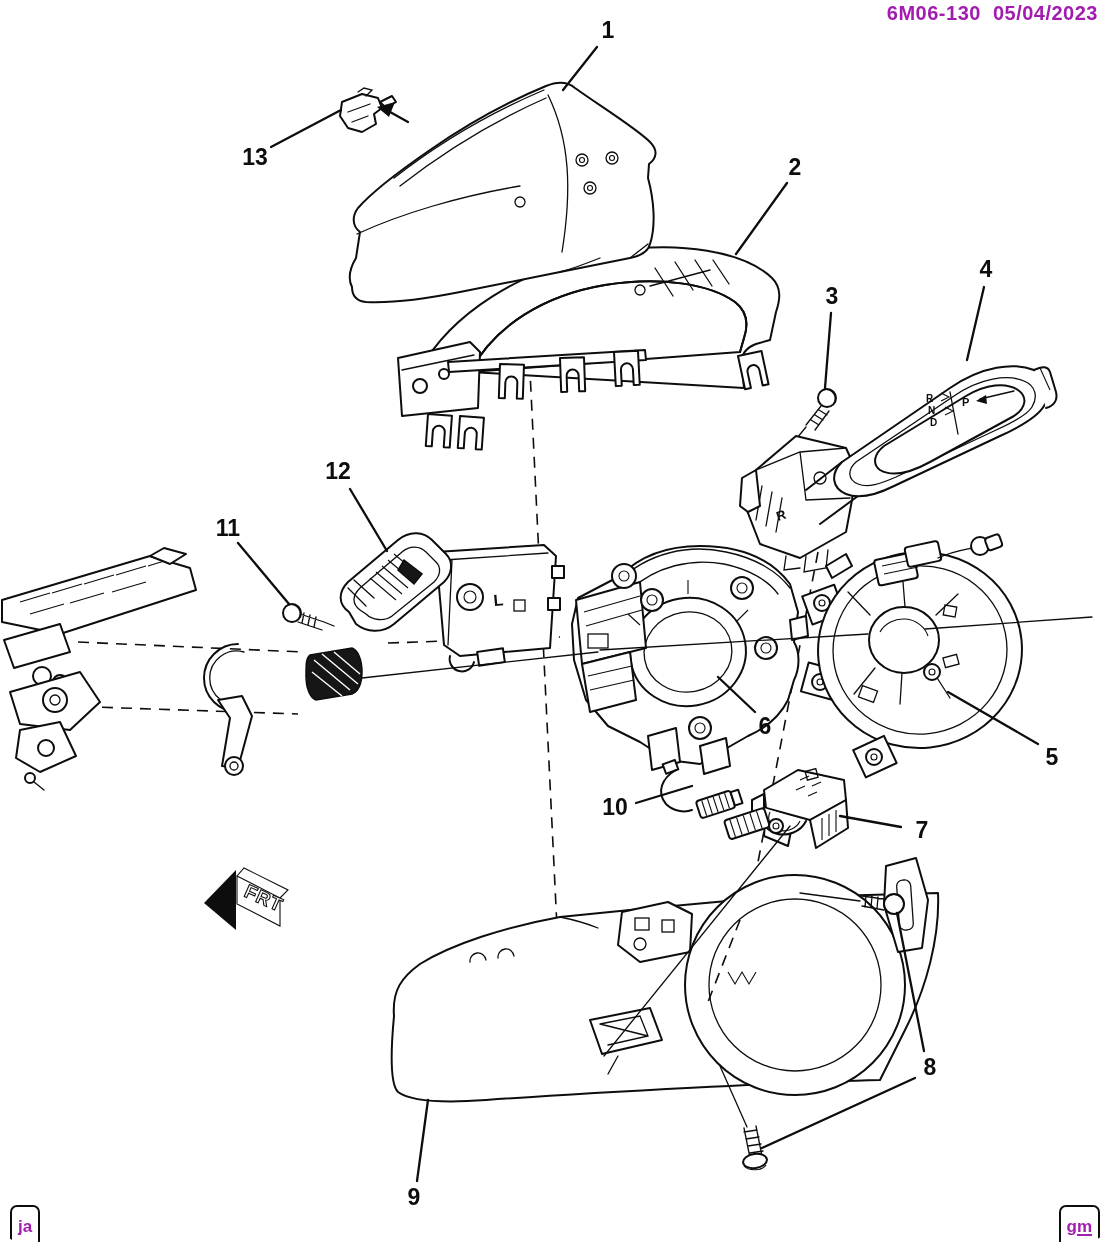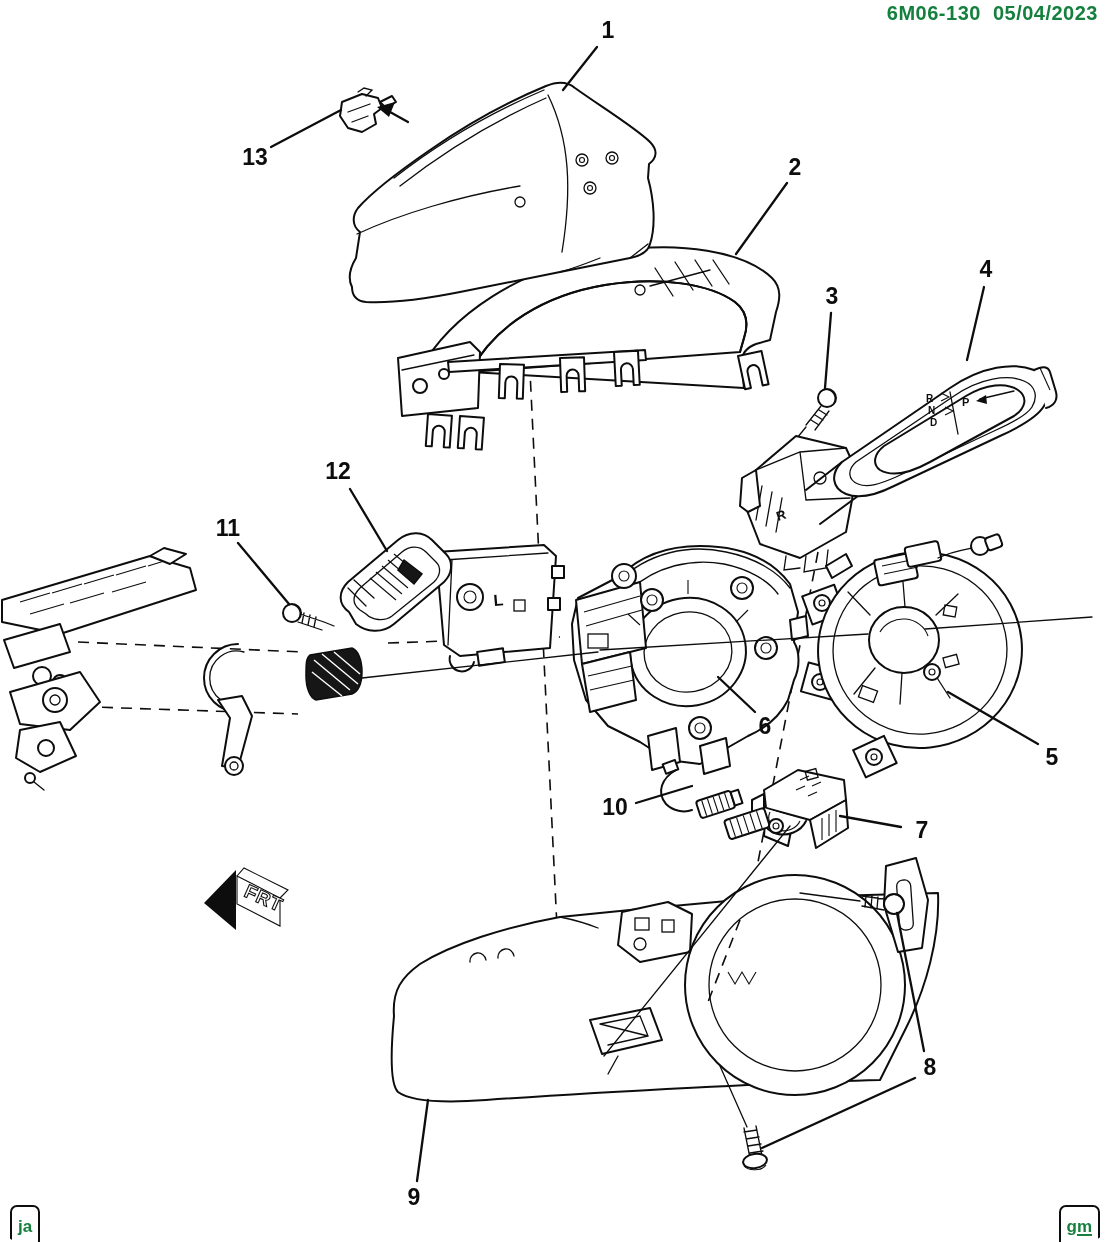--- a/index.html
+++ b/index.html
@@ -1,17 +1,17 @@
 <!DOCTYPE html>
 <html><head>
 <meta charset="utf-8">
 <style>
   html,body{margin:0;padding:0;background:#fff;}
   .stage{position:relative;width:1108px;height:1242px;background:#fff;overflow:hidden;
-         font-family:"Liberation Sans",sans-serif;color:#15803d;border-radius:21px;}
+         font-family:"Liberation Sans",sans-serif;color:#a21caf;border-radius:21px;}
   .hdr{position:absolute;top:2px;right:10px;font-size:20px;font-weight:bold;
        letter-spacing:.5px;white-space:nowrap;}
   .hdr span{margin-left:12px;}
   .code-box{position:absolute;border:2.5px solid #0d0d0d;border-radius:7px;
             padding:11px 6px;font-size:17px;font-weight:bold;line-height:1;background:#fff;}
   .code-box.l{left:10px;top:1205px;}
   .code-box.r{right:8px;top:1205px;}
   .gm-t{text-decoration:underline;text-decoration-thickness:2px;text-underline-offset:2px;}
   svg{position:absolute;left:0;top:0;}
   svg *{vector-effect:none;}

